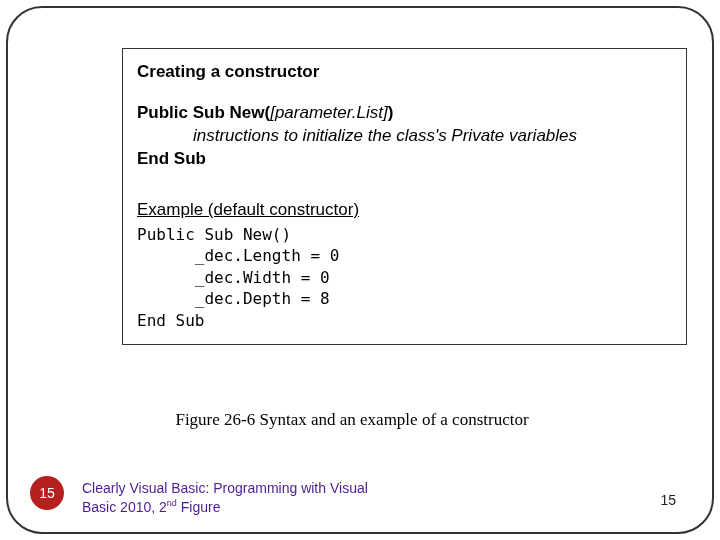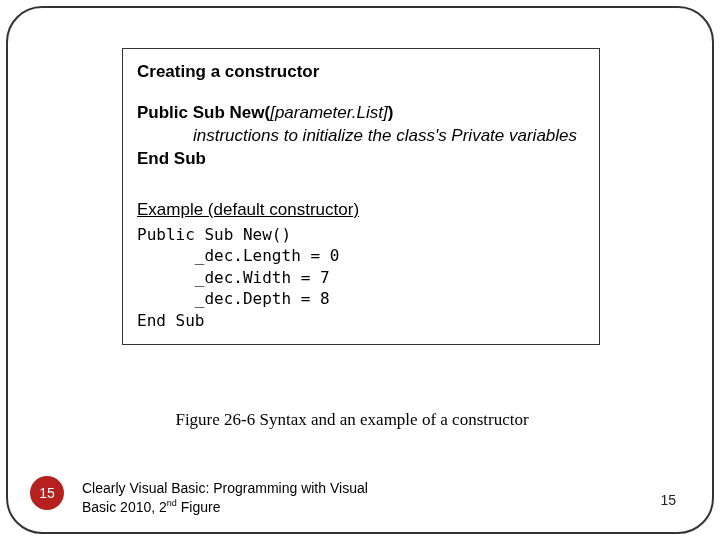--- a/index.html
+++ b/index.html
@@ -20,21 +20,21 @@
     right: 6px;
     bottom: 6px;
     border: 2px solid #333;
     border-radius: 36px;
     box-sizing: border-box;
   }
   .code-box {
     position: absolute;
     top: 48px;
     left: 122px;
-    width: 478px;
+    width: 565px;
     border: 1px solid #333;
     box-sizing: border-box;
     padding: 12px 14px 12px 14px;
     line-height: 1.35;
     font-size: 17px;
   }
   .title-line {
     font-weight: 700;
     margin-bottom: 18px;
   }
@@ -94,21 +94,21 @@
     display: flex;
     align-items: center;
     justify-content: center;
   }
   .footer {
     position: absolute;
     left: 82px;
     bottom: 24px;
     width: 330px;
     font-size: 14px;
-    color: #000000;
+    color: #4c1d95;
     line-height: 1.25;
   }
   .footer .sup {
     font-size: 9px;
     vertical-align: super;
   }
   .page-num {
     position: absolute;
     right: 44px;
     bottom: 32px;
@@ -128,21 +128,21 @@
     <span>Public Sub New(</span><span class="param">[parameter.List]</span><span>)</span>
   </div>
   <div class="italic-line">
     <span class="indent">instructions to initialize the class's Private variables</span>
   </div>
   <div class="end-line">End Sub</div>
 
   <div class="example-label">Example (default constructor)</div>
   <div class="mono"><span>Public Sub New()</span>
 <span>      _dec.Length = 0</span>
-<span>      _dec.Width = 7</span>
+<span>      _dec.Width = 0</span>
 <span>      _dec.Depth = 8</span>
 <span>End Sub</span></div>
 </div>
 
 <div class="caption">Figure 26-6 Syntax and an example of a constructor</div>
 
 <div class="badge">15</div>
 
 <div class="footer">
   <span>Clearly Visual Basic: Programming with Visual</span><br>

